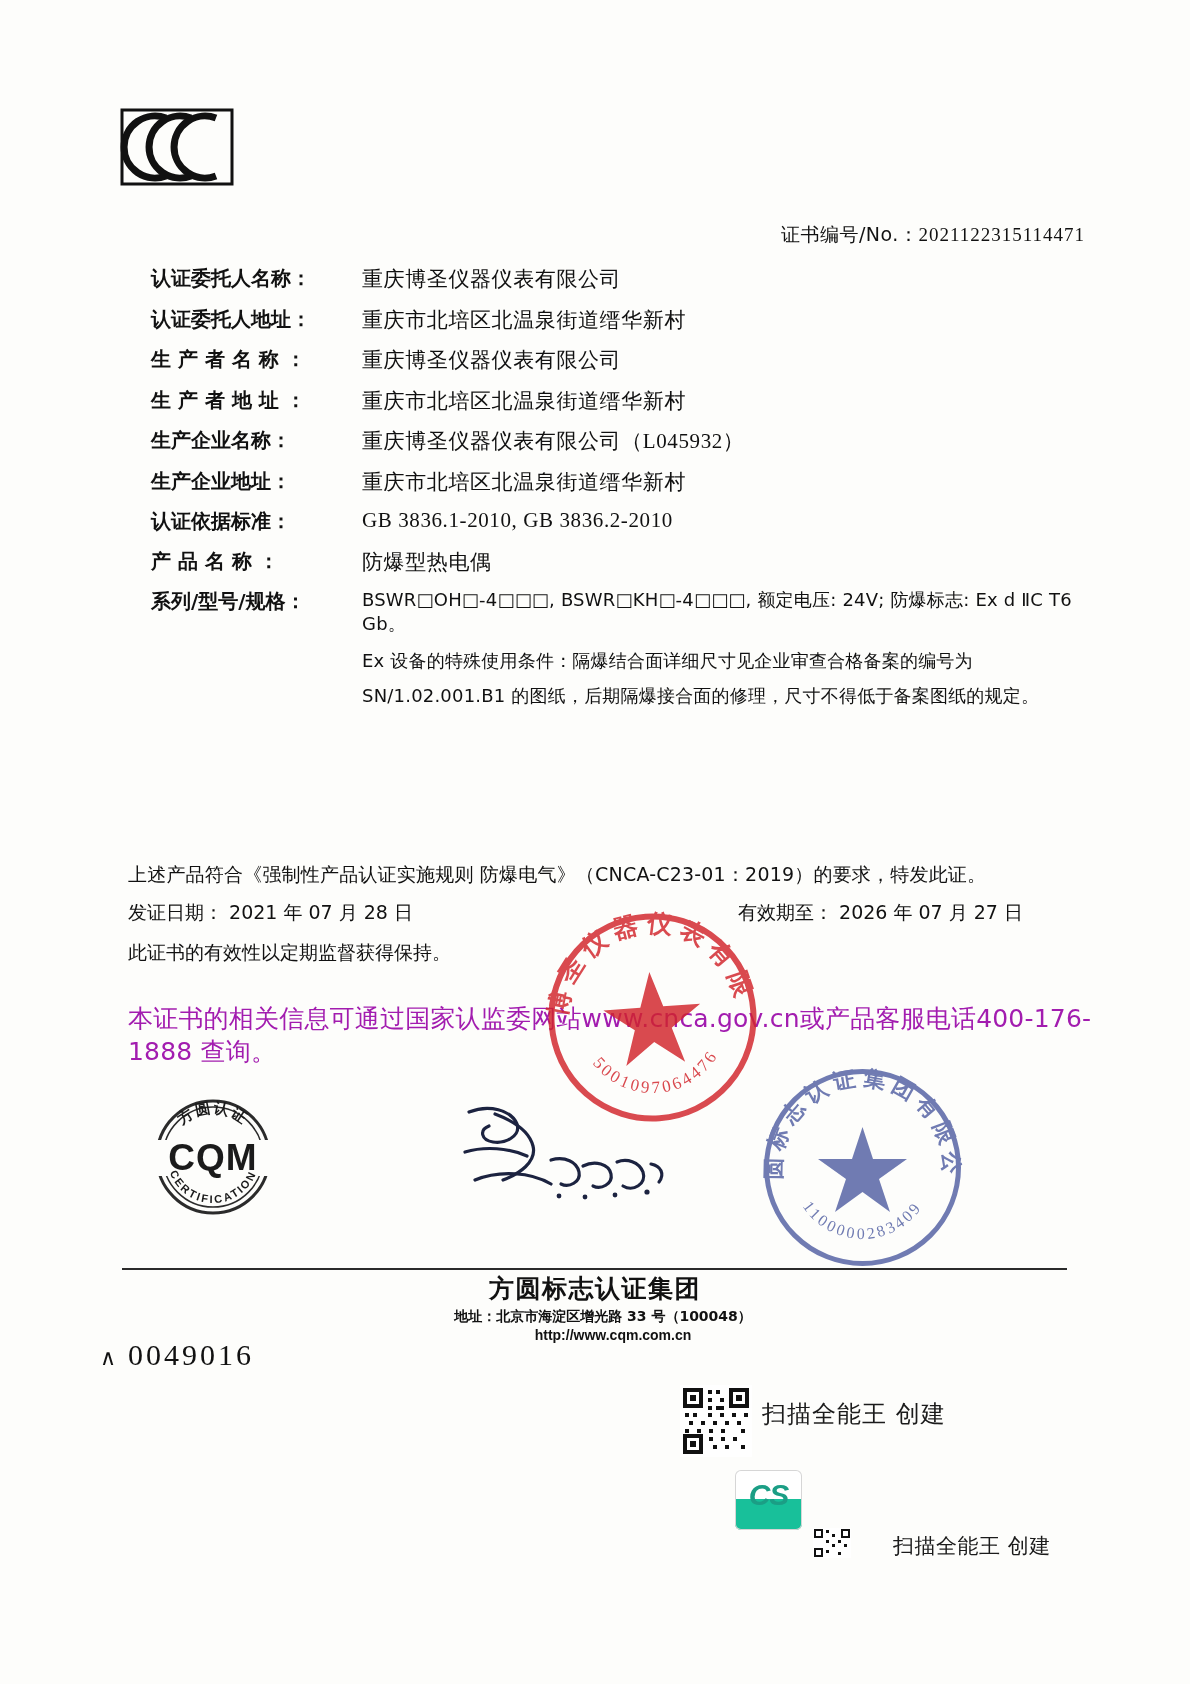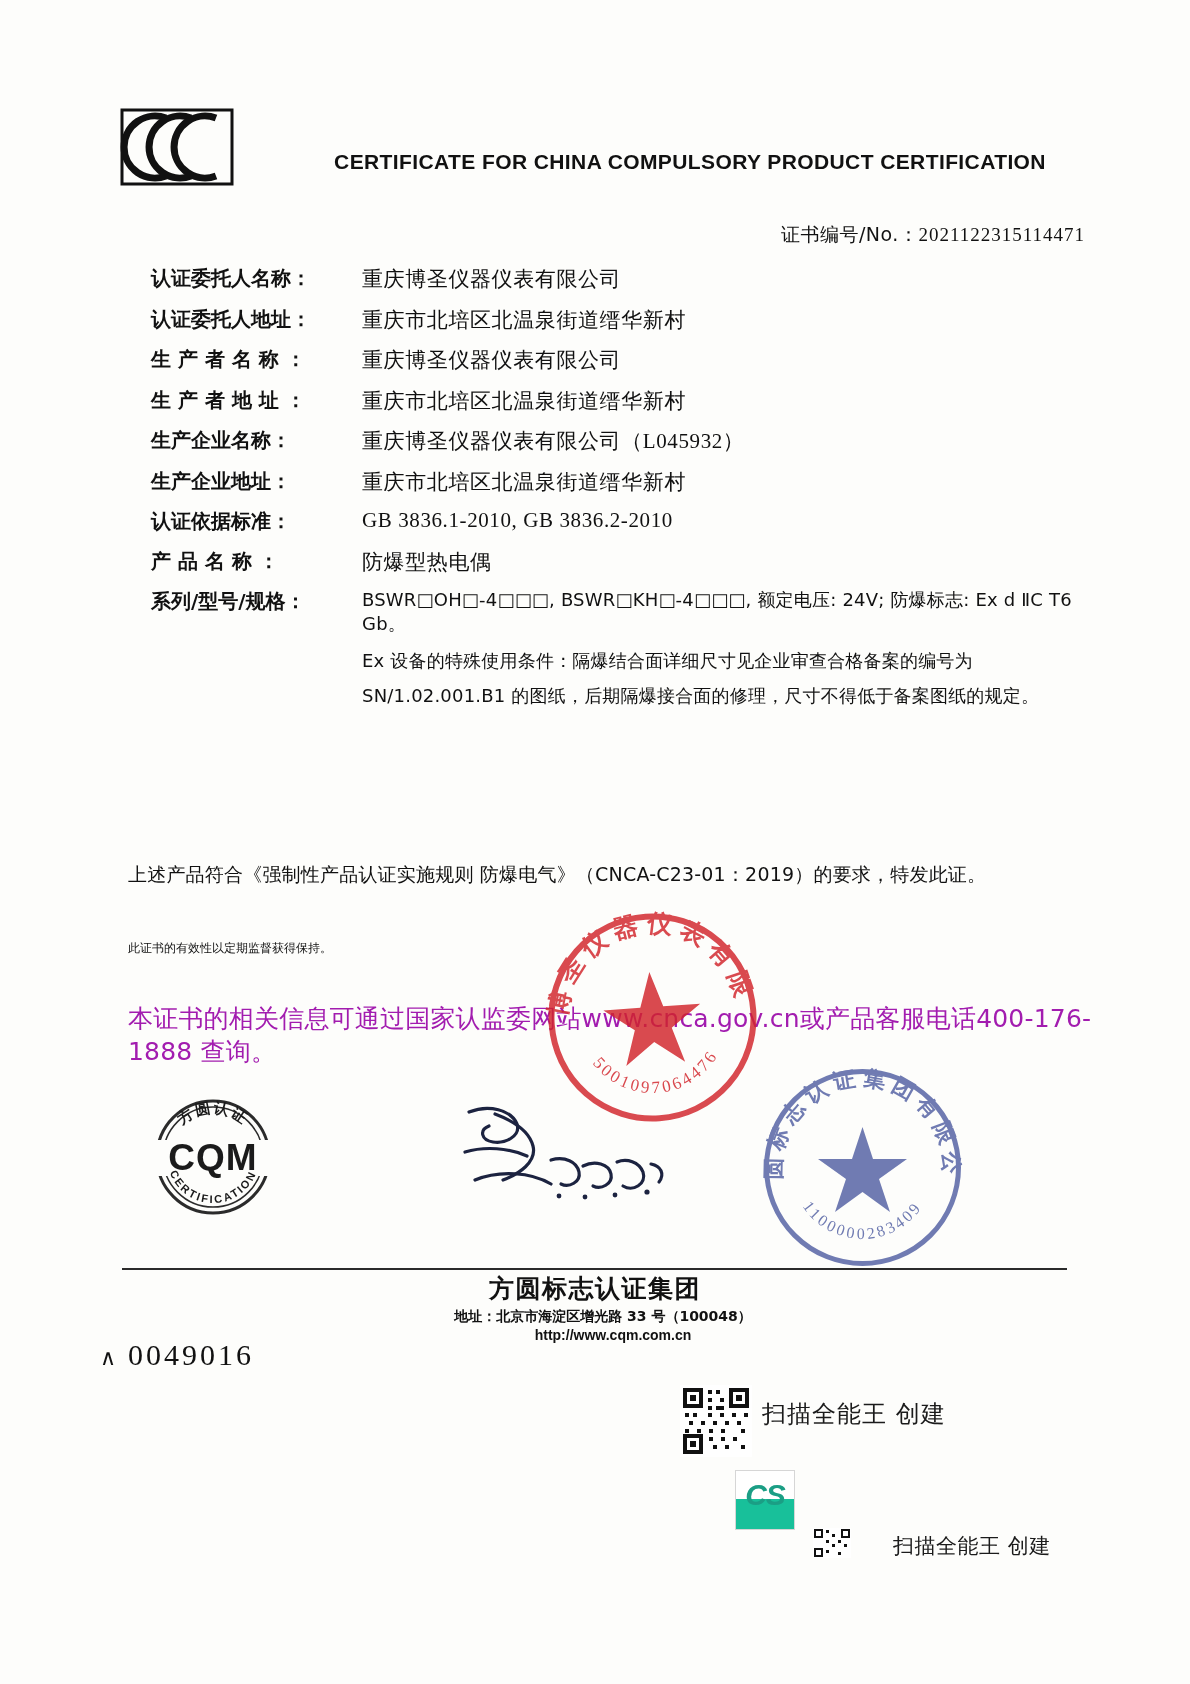--- a/index.html
+++ b/index.html
@@ -147,21 +147,21 @@
     color: #111;
     display: flex;
     justify-content: space-between;
   }
   .dates .right { margin-right: 70px; }
   .maintain {
     position: absolute;
     left: 128px;
     top: 940px;
     font-family: "DejaVu Sans", "Liberation Sans", sans-serif;
-    font-size: 12px;
+    font-size: 19px;
     color: #111;
   }
   .query-line {
     position: absolute;
     left: 128px;
     top: 1002px;
     width: 965px;
     font-family: "DejaVu Sans", "Liberation Sans", sans-serif;
     font-size: 25px;
     color: #a21caf;
@@ -279,22 +279,23 @@
     color: #1b1b1b;
     letter-spacing: 1px;
   }
   .cs-badge {
     position: absolute;
     left: 735px;
     top: 1470px;
     width: 60px;
     height: 60px;
     background: linear-gradient(180deg, #ffffff 0%, #ffffff 48%, #18c09a 48%, #18c09a 100%);
-    border-radius: 0;
+    border-radius: 6px;
     box-shadow: 0 0 0 1px #d6d6d6 inset;
+    padding-left: 7px;
   }
   .cs-badge .cs {
     position: absolute;
     left: 0; right: 0;
     top: 8px;
     text-align: center;
     font-family: "Liberation Sans", "DejaVu Sans", sans-serif;
     font-size: 30px;
     font-weight: bold;
     font-style: italic;
@@ -339,21 +340,20 @@
       <svg width="118" height="86" viewBox="0 0 118 86">
         <g fill="none" stroke="#111" stroke-width="7">
           <path d="M48,14 A31,31 0 1,0 48,72"></path>
           <path d="M73,14 A31,31 0 1,0 73,72"></path>
           <path d="M98,14 A31,31 0 1,0 98,72"></path>
         </g>
         <path d="M4,6 L114,6 L114,80 L4,80 Z" fill="none" stroke="#111" stroke-width="3"></path>
       </svg>
     </div>
 
-    <div class="title-en">CERTIFICATE FOR CHINA COMPULSORY PRODUCT CERTIFICATION</div>
   </div>
 
   <div class="cert-no">
     <span>证书编号/No.：</span><span class="num">2021122315114471</span>
   </div>
 
   <div class="fields">
 
     <div class="row">
       <div class="label">认证委托人名称：</div>
@@ -398,20 +398,30 @@
     <div class="row">
       <div class="label">系列/型号/规格：</div>
       <div class="value small">BSWR□OH□-4□□□, BSWR□KH□-4□□□, 额定电压: 24V; 防爆标志: Ex d ⅡC T6 Gb。</div>
     </div>
     <div class="cont-line">Ex 设备的特殊使用条件：隔爆结合面详细尺寸见企业审查合格备案的编号为</div>
     <div class="cont-line">SN/1.02.001.B1 的图纸，后期隔爆接合面的修理，尺寸不得低于备案图纸的规定。</div>
   </div>
 
   <div class="statement">上述产品符合《强制性产品认证实施规则 防爆电气》（CNCA-C23-01：2019）的要求，特发此证。</div>
 
+  <div class="dates">
+    <div>
+      <span>发证日期：</span>
+      <span>2021 年 07 月 28 日</span>
+    </div>
+    <div class="right">
+      <span>有效期至：</span>
+      <span>2026 年 07 月 27 日</span>
+    </div>
+  </div>
 
   <div class="maintain">此证书的有效性以定期监督获得保持。</div>
   <div class="query-line">本证书的相关信息可通过国家认监委网站www.cnca.gov.cn或产品客服电话400-176-1888 查询。</div>
 
   <div class="red-seal">
     <svg width="215" height="215" viewBox="0 0 215 215">
       <circle cx="107.5" cy="107.5" r="101" fill="none" stroke="#d2232a" stroke-width="6"></circle>
       <path d="M107.5 62 L119 97 L156 97 L126 119 L137 154 L107.5 132 L78 154 L89 119 L59 97 L96 97 Z" fill="#d2232a"></path>
       <defs>
         <path id="seal-top" d="M 22,107.5 a 85.5,85.5 0 0 1 171,0"></path>

